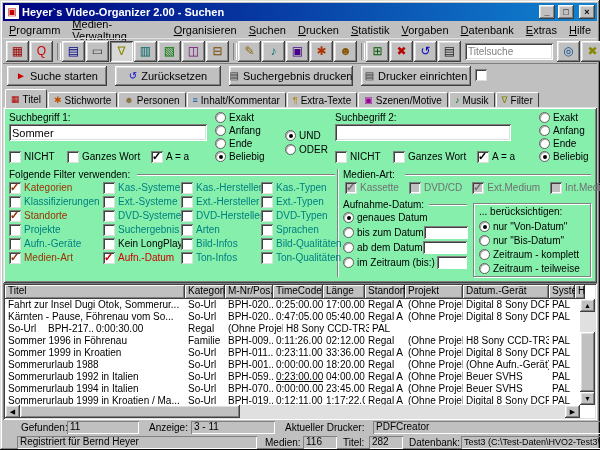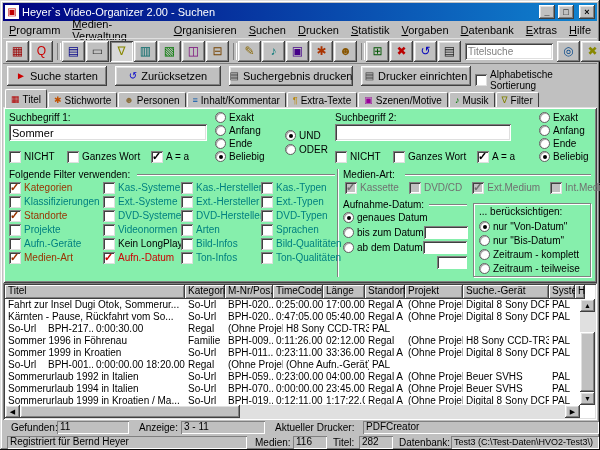--- a/index.html
+++ b/index.html
@@ -5,21 +5,21 @@
   *{box-sizing:border-box;margin:0;padding:0;}
   html,body{width:600px;height:450px;overflow:hidden;}
   body{font-family:"Liberation Sans",sans-serif;background:#c0c0c0;font-size:11px;}
   .window{position:relative;width:600px;height:450px;background:#c0c0c0;
     box-shadow:inset -1px -1px #0a0a0a,inset 1px 1px #dfdfdf,inset -2px -2px #808080,inset 2px 2px #fff;}
   .r1{background:#c0c0c0;border:none;box-shadow:inset -1px -1px #404040,inset 1px 1px #fff,inset -2px -2px #808080,inset 2px 2px #dfdfdf;}
   .pressed{box-shadow:inset 1px 1px #404040,inset -1px -1px #fff,inset 2px 2px #808080 !important;background:#d8d8d8 !important;}
   .titlebar{position:absolute;left:3px;top:3px;right:3px;height:18px;display:flex;align-items:center;gap:3px;
     background:linear-gradient(90deg,#000080,#1084d0);color:#fff;padding:0 2px;}
   .app-icon{width:14px;height:14px;background:#fff;color:#c00000;font-size:10px;line-height:14px;text-align:center;flex:none;}
-  .title-text{font-weight:normal;font-size:11px;white-space:nowrap;overflow:hidden;flex:1;}
+  .title-text{font-weight:bold;font-size:11px;white-space:nowrap;overflow:hidden;flex:1;}
   .wbtn{width:16px;height:14px;display:flex;align-items:center;justify-content:center;font-size:9px;font-weight:bold;color:#000;cursor:default;}
   .menubar{position:absolute;left:3px;top:22px;right:3px;height:16px;display:flex;align-items:center;}
   .menu-item{display:inline-block;padding:1px 6px;font-size:11px;}
   .menu-item::first-letter{text-decoration:underline;}
   .toolbar{position:absolute;left:3px;top:38px;right:3px;height:26px;display:flex;align-items:center;padding-left:3px;gap:1px;
     box-shadow:inset 0 1px #dfdfdf,inset 0 -1px #808080;}
   .tb-btn{width:23px;height:21px;display:flex;align-items:center;justify-content:center;flex:none;}
   .tb-glyph{font-size:12px;line-height:1;}
   .tb-sep{width:7px;height:21px;flex:none;position:relative;}
   .tb-sep::after{content:'';position:absolute;left:3px;top:2px;bottom:2px;width:2px;border-left:1px solid #808080;border-right:1px solid #fff;}
@@ -68,21 +68,21 @@
   .tbody{position:absolute;left:2px;top:16px;right:17px;bottom:15px;overflow:hidden;}
   .tr{display:flex;height:12px;}
   .td{flex:none;font-size:10px;line-height:12px;padding:0 3px;white-space:nowrap;overflow:hidden;}
   .vscroll{position:absolute;right:2px;top:16px;bottom:15px;width:15px;background:#e0e0e0;display:flex;flex-direction:column;}
   .hscroll{position:absolute;left:2px;right:17px;bottom:2px;height:13px;background:#e0e0e0;display:flex;}
   .sbtn{width:15px;height:13px;display:flex;align-items:center;justify-content:center;font-size:7px;flex:none;color:#000;}
   .vtrack{flex:1;position:relative;}
   .vthumb{position:absolute;left:0;right:0;bottom:0;height:60px;}
   .htrack{flex:1;position:relative;}
   .hthumb{position:absolute;top:0;bottom:0;left:0;width:220px;}
-  .status1,.status2{position:absolute;left:7px;right:3px;height:13px;}
+  .status1,.status2{position:absolute;left:17px;right:3px;height:13px;}
   .status1{top:421px;} .status2{top:436px;}
   .sl{position:absolute;font-size:10px;line-height:13px;white-space:nowrap;}
   .inset{position:absolute;height:13px;font-size:10px;line-height:12px;padding:0 3px;overflow:hidden;white-space:nowrap;
     box-shadow:inset 1px 1px #808080,inset -1px -1px #fff;}
 </style>
 </head>
 <body>
 
 <div class="window">
 
@@ -170,21 +170,20 @@
         <span class="tb-glyph" style="color: rgb(0, 68, 136);">◎</span>
       </button>
       <button class="tb-btn r1">
         <span class="tb-glyph" style="color: rgb(136, 136, 0);">✖</span>
       </button>
     </div>
 
   <div class="actionrow" id="actionrow">
     <label class="alpha">
       <span class="cb"></span>
-      <span>Alphabetische Sortierung</span>
     </label>
   <button class="act-btn r1" style="left: 4px; width: 100px;">
         <span class="act-glyph" style="color: rgb(204, 0, 0);">►</span>
         <span>Suche starten</span>
       </button>
       <button class="act-btn r1" style="left: 112px; width: 106px;">
         <span class="act-glyph" style="color: rgb(0, 0, 204);">↺</span>
         <span>Zurücksetzen</span>
       </button>
       <button class="act-btn r1" style="left: 226px; width: 124px;">
@@ -293,21 +292,21 @@
         <label class="crow-f">
           <span class="cb"></span>
           <span class="cl" style="color: rgb(0, 128, 128);">DVD-Typen</span>
         </label>
         <label class="crow-f">
           <span class="cb"></span>
           <span class="cl" style="color: rgb(0, 128, 128);">Projekte</span>
         </label>
         <label class="crow-f">
           <span class="cb"></span>
-          <span class="cl" style="color: rgb(0, 128, 128);">Videonormen</span>
+          <span class="cl" style="color: rgb(0, 128, 128);">Suchergebnis</span>
         </label>
         <label class="crow-f">
           <span class="cb"></span>
           <span class="cl" style="color: rgb(0, 128, 128);">Arten</span>
         </label>
         <label class="crow-f">
           <span class="cb"></span>
           <span class="cl" style="color: rgb(0, 128, 128); text-align: center;">Sprachen</span>
         </label>
         <label class="crow-f">
@@ -390,20 +389,24 @@
           <input class="mini" style="">
         </div>
         <div class="drow">
           <label class="rrow-f">
             <span class="rd"></span>
             <span class="rl">ab dem Datum</span>
           </label>
           <input class="mini" style="">
         </div>
         <div class="drow">
+          <label class="rrow-f">
+            <span class="rd"></span>
+            <span class="rl">im Zeitraum (bis:)</span>
+          </label>
           <input class="mini" style="width: 30px;">
         </div>
       </div>
 
     <div class="etched" style="left:470px;top:96px;width:118px;height:74px">
       <span class="ch">... berücksichtigen:</span>
       <div class="copts" id="considerOpts">
           <label class="rrow-f">
             <span class="rd on"></span>
             <span class="rl">nur "Von-Datum"</span>
@@ -494,39 +497,39 @@
 
   <div class="tablewrap">
     <div class="thead" id="thead">
         <div class="th" style="width: 180px;">Titel</div>
         <div class="th" style="width: 40px;">Kategorie</div>
         <div class="th" style="width: 48px;">M-Nr/Pos.</div>
         <div class="th" style="width: 50px;">TimeCode</div>
         <div class="th" style="width: 42px;">Länge</div>
         <div class="th" style="width: 40px;">Standort</div>
         <div class="th" style="width: 58px;">Projekt</div>
-        <div class="th" style="width: 86px;">Suche.-Gerät</div>
+        <div class="th" style="width: 86px;">Datum.-Gerät</div>
         <div class="th" style="width: 26px;">System</div>
         <div class="th" style="width: 10px;">H</div>
       </div>
     <div class="tbody" id="tbody">
         <div class="tr">
           <div class="td" style="width: 180px;">Fahrt zur Insel Dugi Otok, Sommerur...</div>
           <div class="td" style="width: 40px;">So-Url</div>
           <div class="td" style="width: 48px;">BPH-020...</div>
           <div class="td" style="width: 50px;">0:25:00.00</div>
           <div class="td" style="width: 42px;">17:00.00</div>
           <div class="td" style="width: 40px;">Regal A</div>
           <div class="td" style="width: 58px;">(Ohne Projekt)</div>
           <div class="td" style="width: 86px;">Digital 8 Sony DCR-T</div>
           <div class="td" style="width: 26px;">PAL</div>
           <div class="td" style="width: 10px;"></div>
         </div>
         <div class="tr">
-          <div class="td" style="width: 180px;">Kärnten - Pause, Rückfahrt vom So...</div>
+          <div class="td" style="width: 180px;">Kärnten - Pause, Föhrenau vom So...</div>
           <div class="td" style="width: 40px;">So-Url</div>
           <div class="td" style="width: 48px;">BPH-020...</div>
           <div class="td" style="width: 50px;">0:47:05.00</div>
           <div class="td" style="width: 42px;">05:40.00</div>
           <div class="td" style="width: 40px;">Regal A</div>
           <div class="td" style="width: 58px;">(Ohne Projekt)</div>
           <div class="td" style="width: 86px;">Digital 8 Sony DCR-T</div>
           <div class="td" style="width: 26px;">PAL</div>
           <div class="td" style="width: 10px;"></div>
         </div>
@@ -559,35 +562,36 @@
           <div class="td" style="width: 48px;">BPH-011...</div>
           <div class="td" style="width: 50px;">0:23:11.00</div>
           <div class="td" style="width: 42px;">33:36.00</div>
           <div class="td" style="width: 40px;">Regal A</div>
           <div class="td" style="width: 58px;">(Ohne Projekt)</div>
           <div class="td" style="width: 86px;">Digital 8 Sony DCR-T</div>
           <div class="td" style="width: 26px;">PAL</div>
           <div class="td" style="width: 10px;"></div>
         </div>
         <div class="tr">
+          <div class="td" style="width: 180px;">Sommerurlaub 1988</div>
           <div class="td" style="width: 40px;">So-Url</div>
           <div class="td" style="width: 48px;">BPH-001...</div>
           <div class="td" style="width: 50px;">0:00:00.00</div>
           <div class="td" style="width: 42px;">18:20.00</div>
           <div class="td" style="width: 40px;">Regal</div>
           <div class="td" style="width: 58px;">(Ohne Projekt)</div>
           <div class="td" style="width: 86px;">(Ohne Aufn.-Gerät)</div>
           <div class="td" style="width: 26px;">PAL</div>
           <div class="td" style="width: 10px;"></div>
         </div>
         <div class="tr">
           <div class="td" style="width: 180px;">Sommerurlaub 1992 in Italien</div>
           <div class="td" style="width: 40px;">So-Url</div>
           <div class="td" style="width: 48px;">BPH-059...</div>
-          <div class="td" style="width: 50px;">0:23:00.00</div>
+          <div class="td" style="width: 50px; text-decoration: underline;">0:23:00.00</div>
           <div class="td" style="width: 42px;">04:00.00</div>
           <div class="td" style="width: 40px;">Regal A</div>
           <div class="td" style="width: 58px;">(Ohne Projekt)</div>
           <div class="td" style="width: 86px;">Beuer SVHS</div>
           <div class="td" style="width: 26px;">PAL</div>
           <div class="td" style="width: 10px;"></div>
         </div>
         <div class="tr">
           <div class="td" style="width: 180px;">Sommerurlaub 1994 in Italien</div>
           <div class="td" style="width: 40px;">So-Url</div>

